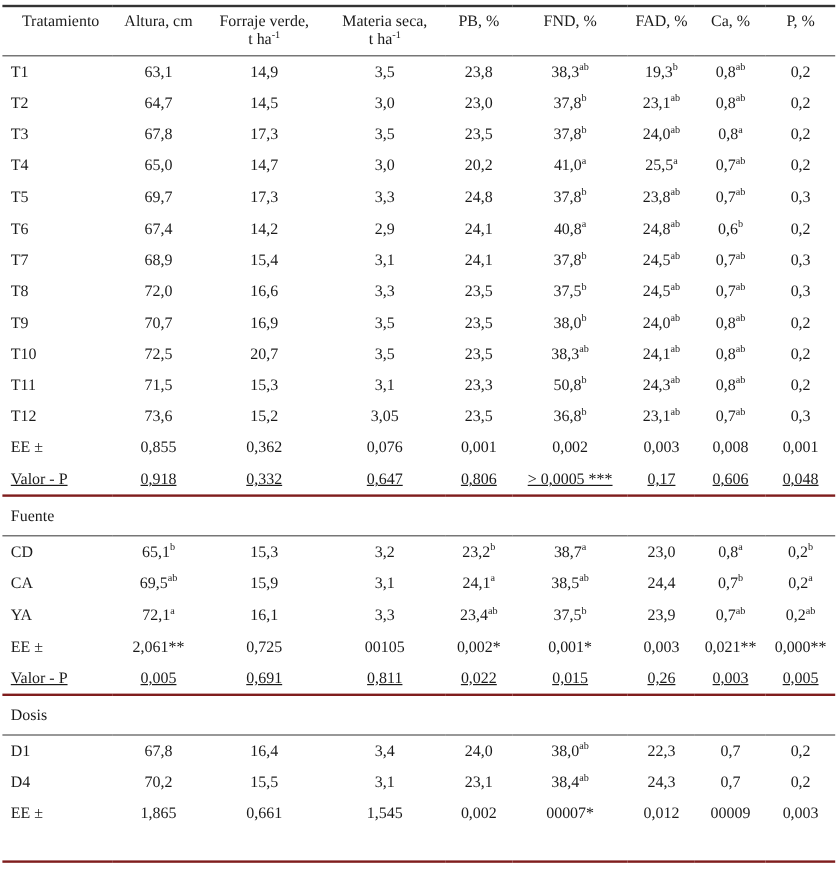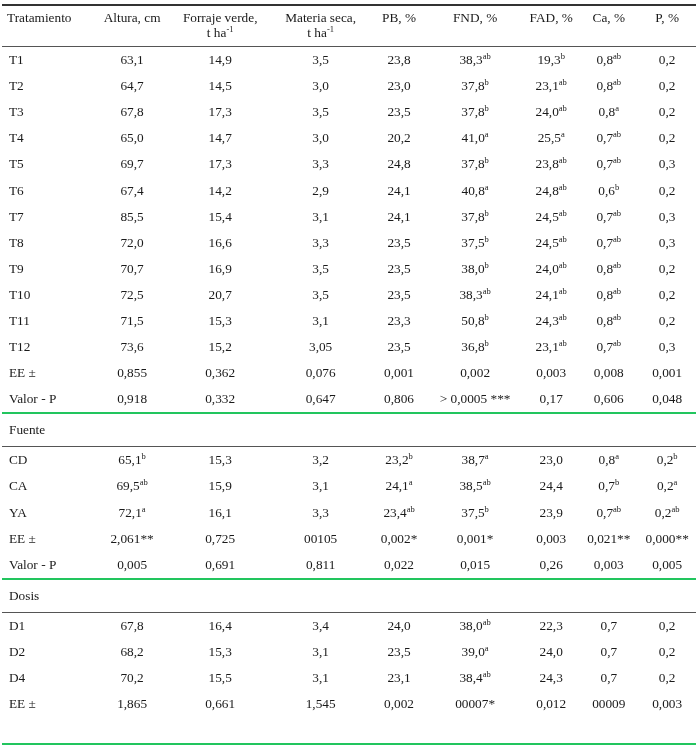--- a/index.html
+++ b/index.html
@@ -1,25 +1,25 @@
 <!DOCTYPE html>
 <html><head>
 <meta charset="utf-8">
 <style>
   html, body { margin: 0; padding: 0; background: #ffffff; }
   body { width: 699px; height: 745px; overflow: hidden; font-family: "Liberation Serif", "DejaVu Serif", serif; color: #1a1a1a; }
   table { border-collapse: collapse; width: 694px; margin-left: 2px; margin-top: 4px; font-size: 13.3px; }
   th, td { padding: 0; text-align: center; white-space: nowrap; font-weight: normal; }
   thead tr.top th { border-top: 2px solid #333; }
   thead th { height: 36px; vertical-align: top; padding-top: 4px; line-height: 15px; border-bottom: 1.5px solid #555; }
-  thead th.c0 { text-align: left; padding-left: 5px; }
+  thead th.c0 { text-align: center; padding-left: 5px; }
   tbody td { height: 26.1px; }
   tbody td.c0 { text-align: left; padding-left: 7px; }
   tr.section td { text-align: left; padding-left: 7px; height: 32px; border-bottom: 1.5px solid #555; }
-  tr.endrow td { border-bottom: 2px solid #22c55e; }
+  tr.endrow td { border-bottom: 2px solid #7f1d1d; text-decoration: underline; }
   sup { font-size: 8.5px; line-height: 0; vertical-align: super; }
   .c0 { width: 92px; }
   .c1 { width: 82px; }
   .c2 { width: 108px; }
   .c3 { width: 110px; }
   .c4 { width: 62px; }
   .c5 { width: 104px; }
   .c6 { width: 60px; }
   .c7 { width: 64px; }
   .c8 { width: 62px; }
@@ -103,21 +103,21 @@
         <td class="c2"><span>14,2</span></td>
         <td class="c3"><span>2,9</span></td>
         <td class="c4"><span>24,1</span></td>
         <td class="c5"><span>40,8</span><sup>a</sup></td>
         <td class="c6"><span>24,8</span><sup>ab</sup></td>
         <td class="c7"><span>0,6</span><sup>b</sup></td>
         <td class="c8"><span>0,2</span></td>
       </tr>
       <tr>
         <td class="c0"><span>T7</span></td>
-        <td class="c1"><span>85,5</span></td>
+        <td class="c1"><span>68,9</span></td>
         <td class="c2"><span>15,4</span></td>
         <td class="c3"><span>3,1</span></td>
         <td class="c4"><span>24,1</span></td>
         <td class="c5"><span>37,8</span><sup>b</sup></td>
         <td class="c6"><span>24,5</span><sup>ab</sup></td>
         <td class="c7"><span>0,7</span><sup>ab</sup></td>
         <td class="c8"><span>0,3</span></td>
       </tr>
       <tr>
         <td class="c0"><span>T8</span></td>
@@ -270,31 +270,20 @@
         <td class="c1"><span>67,8</span></td>
         <td class="c2"><span>16,4</span></td>
         <td class="c3"><span>3,4</span></td>
         <td class="c4"><span>24,0</span></td>
         <td class="c5"><span>38,0</span><sup>ab</sup></td>
         <td class="c6"><span>22,3</span></td>
         <td class="c7"><span>0,7</span></td>
         <td class="c8"><span>0,2</span></td>
       </tr>
       <tr>
-        <td class="c0"><span>D2</span></td>
-        <td class="c1"><span>68,2</span></td>
-        <td class="c2"><span>15,3</span></td>
-        <td class="c3"><span>3,1</span></td>
-        <td class="c4"><span>23,5</span></td>
-        <td class="c5"><span>39,0</span><sup>a</sup></td>
-        <td class="c6"><span>24,0</span></td>
-        <td class="c7"><span>0,7</span></td>
-        <td class="c8"><span>0,2</span></td>
-      </tr>
-      <tr>
         <td class="c0"><span>D4</span></td>
         <td class="c1"><span>70,2</span></td>
         <td class="c2"><span>15,5</span></td>
         <td class="c3"><span>3,1</span></td>
         <td class="c4"><span>23,1</span></td>
         <td class="c5"><span>38,4</span><sup>ab</sup></td>
         <td class="c6"><span>24,3</span></td>
         <td class="c7"><span>0,7</span></td>
         <td class="c8"><span>0,2</span></td>
       </tr>

